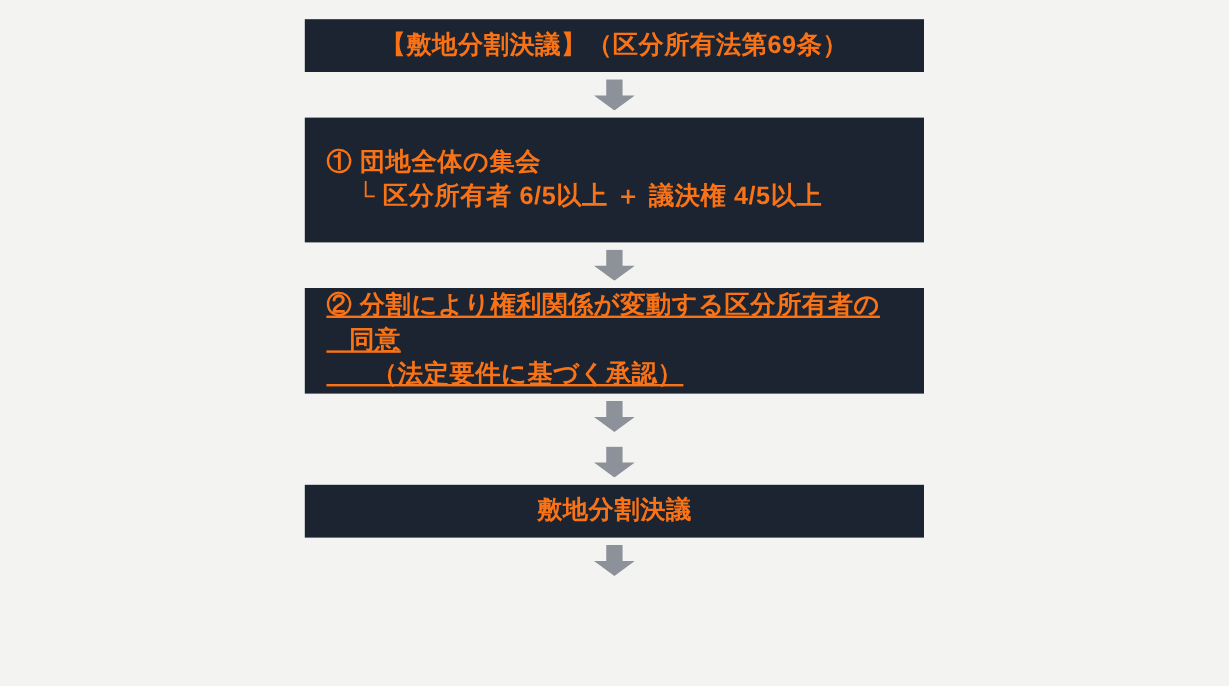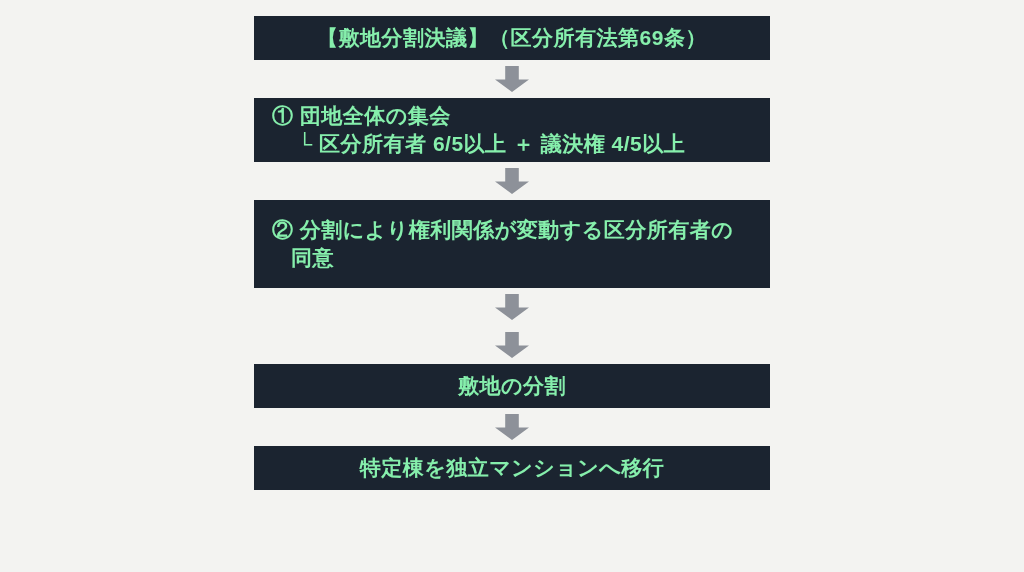--- a/index.html
+++ b/index.html
@@ -24,21 +24,21 @@
     left: 254px;
     top: 0;
     width: 516px;
     display: flex;
     flex-direction: column;
     align-items: center;
   }
   .node {
     width: 516px;
     background: #1b2430;
-    color: #86efac;
+    color: #f97316;
     box-sizing: border-box;
     display: flex;
     flex-direction: column;
     justify-content: center;
     font-size: 21px;
     letter-spacing: 0.5px;
   }
   .node.center {
     align-items: center;
     text-align: center;
@@ -50,22 +50,22 @@
   .node .line {
     display: block;
     line-height: 1.35;
     white-space: pre;
     font-weight: bold;
   }
   .node.left .line {
     padding-left: 18px;
   }
   .node.h1 { height: 44px; }
-  .node.h2 { height: 64px; padding: 8px 0; }
-  .node.h3 { height: 88px; padding: 8px 0; }
+  .node.h2 { height: 104px; padding: 8px 0; }
+  .node.h3 { height: 88px; padding: 8px 0; text-decoration: underline; }
   .arrow {
     width: 34px;
     height: 26px;
     margin: 6px 0;
     background: #8d9199;
     clip-path: polygon(30% 0%, 70% 0%, 70% 52%, 100% 52%, 50% 100%, 0% 52%, 30% 52%);
   }
   .spacer-top { height: 16px; }
 </style>
 </head>
@@ -85,31 +85,29 @@
     <div class="node left h2">
       <span class="line">① 団地全体の集会</span>
       <span class="line">    └ 区分所有者 6/5以上 ＋ 議決権 4/5以上</span>
     </div>
 
     <div class="arrow"></div>
 
     <div class="node left h3">
       <span class="line">② 分割により権利関係が変動する区分所有者の</span>
       <span class="line">   同意</span>
+      <span class="line">      （法定要件に基づく承認）</span>
     </div>
 
     <div class="arrow"></div>
 
 
     <div class="arrow"></div>
 
     <div class="node center h1">
-      <span class="line">敷地の分割</span>
+      <span class="line">敷地分割決議</span>
     </div>
 
     <div class="arrow"></div>
 
-    <div class="node center h1">
-      <span class="line">特定棟を独立マンションへ移行</span>
-    </div>
 
   </div>
 </div>
 
 </body></html>

